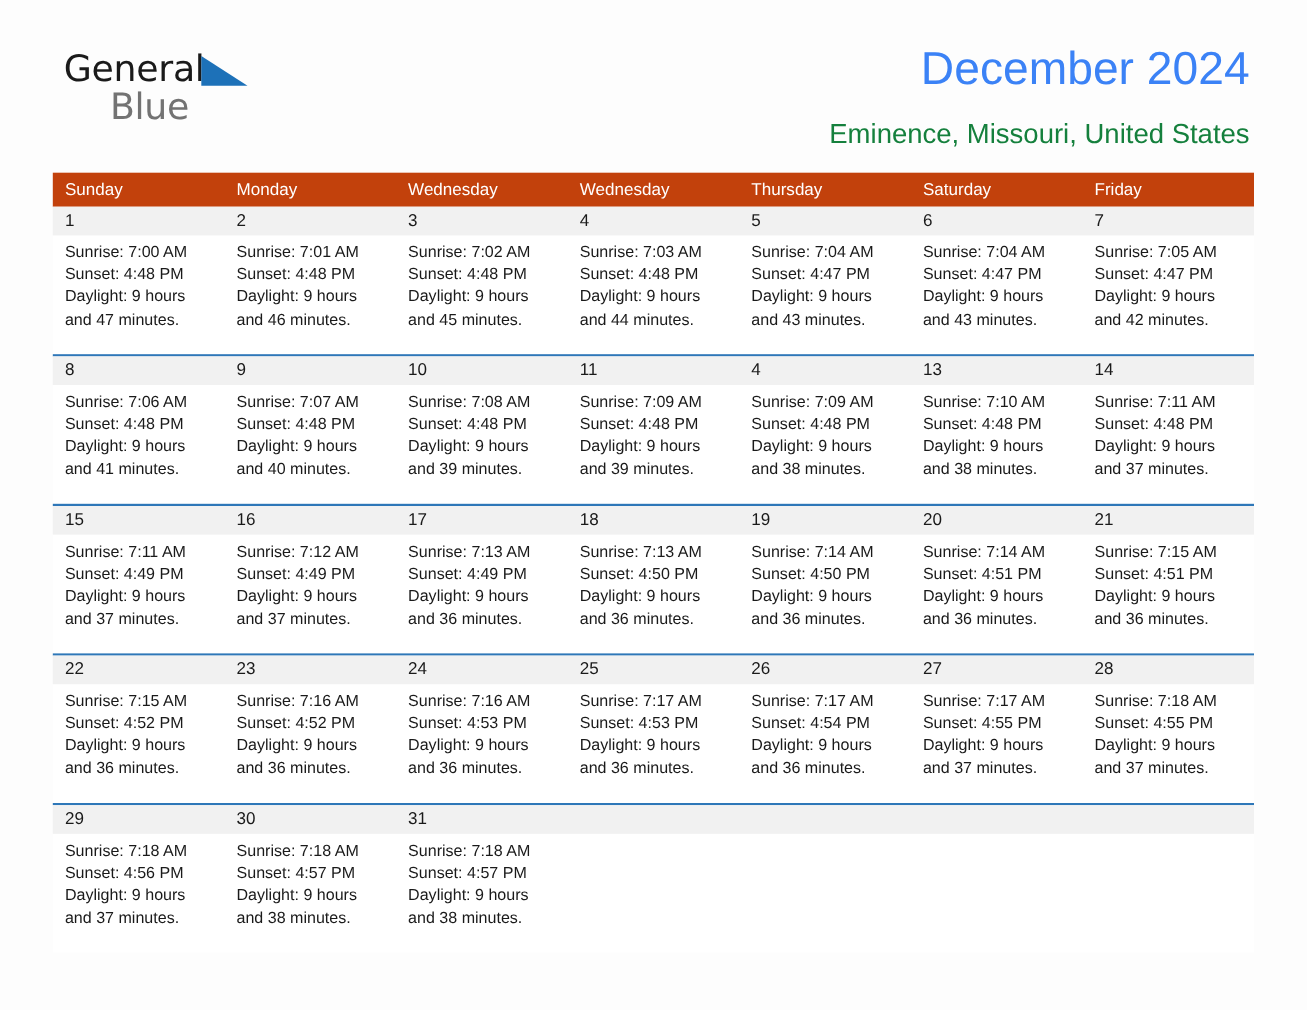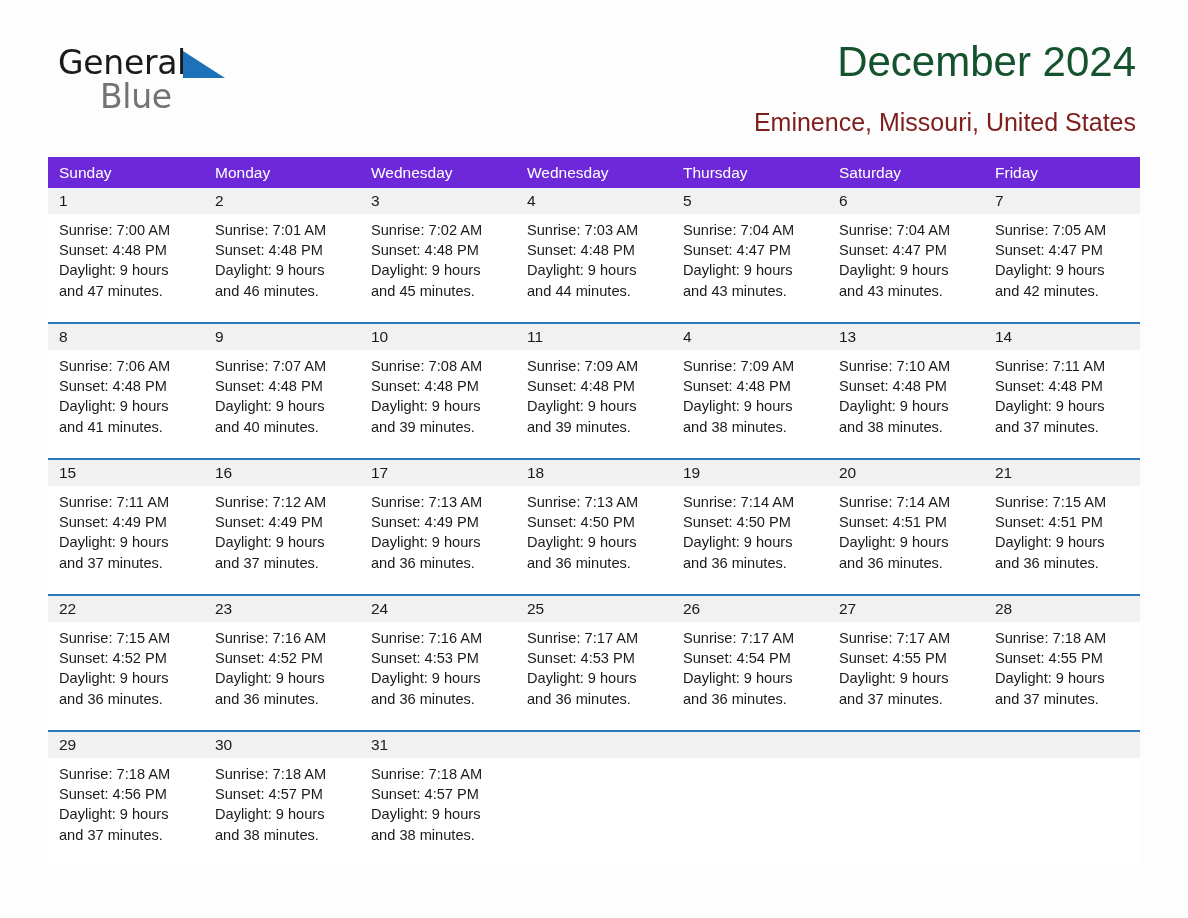--- a/index.html
+++ b/index.html
@@ -63,44 +63,44 @@
     font-family: "DejaVu Sans", sans-serif;
     letter-spacing: -0.3px;
   }
 
   .title {
     position: absolute;
     right: 4px;
     top: 38px;
     font-size: 42px;
     font-weight: 400;
-    color: #14532d;
+    color: #3b82f6;
     white-space: nowrap;
   }
   .subtitle {
     position: absolute;
     right: 4px;
     top: 108px;
     font-size: 25px;
     font-weight: 400;
-    color: #7f1d1d;
+    color: #15803d;
     white-space: nowrap;
   }
 
   
   .calendar {
     position: absolute;
     left: 48px;
     top: 157px;
     width: 1092px;
   }
   .weekday-head {
     display: grid;
     grid-template-columns: repeat(7, 1fr);
-    background: #6d28d9;
+    background: #c2410c;
     height: 31px;
   }
   .weekday {
     color: #ffffff;
     font-size: 15.5px;
     line-height: 31px;
     padding-left: 11px;
     white-space: nowrap;
     overflow: hidden;
   }

